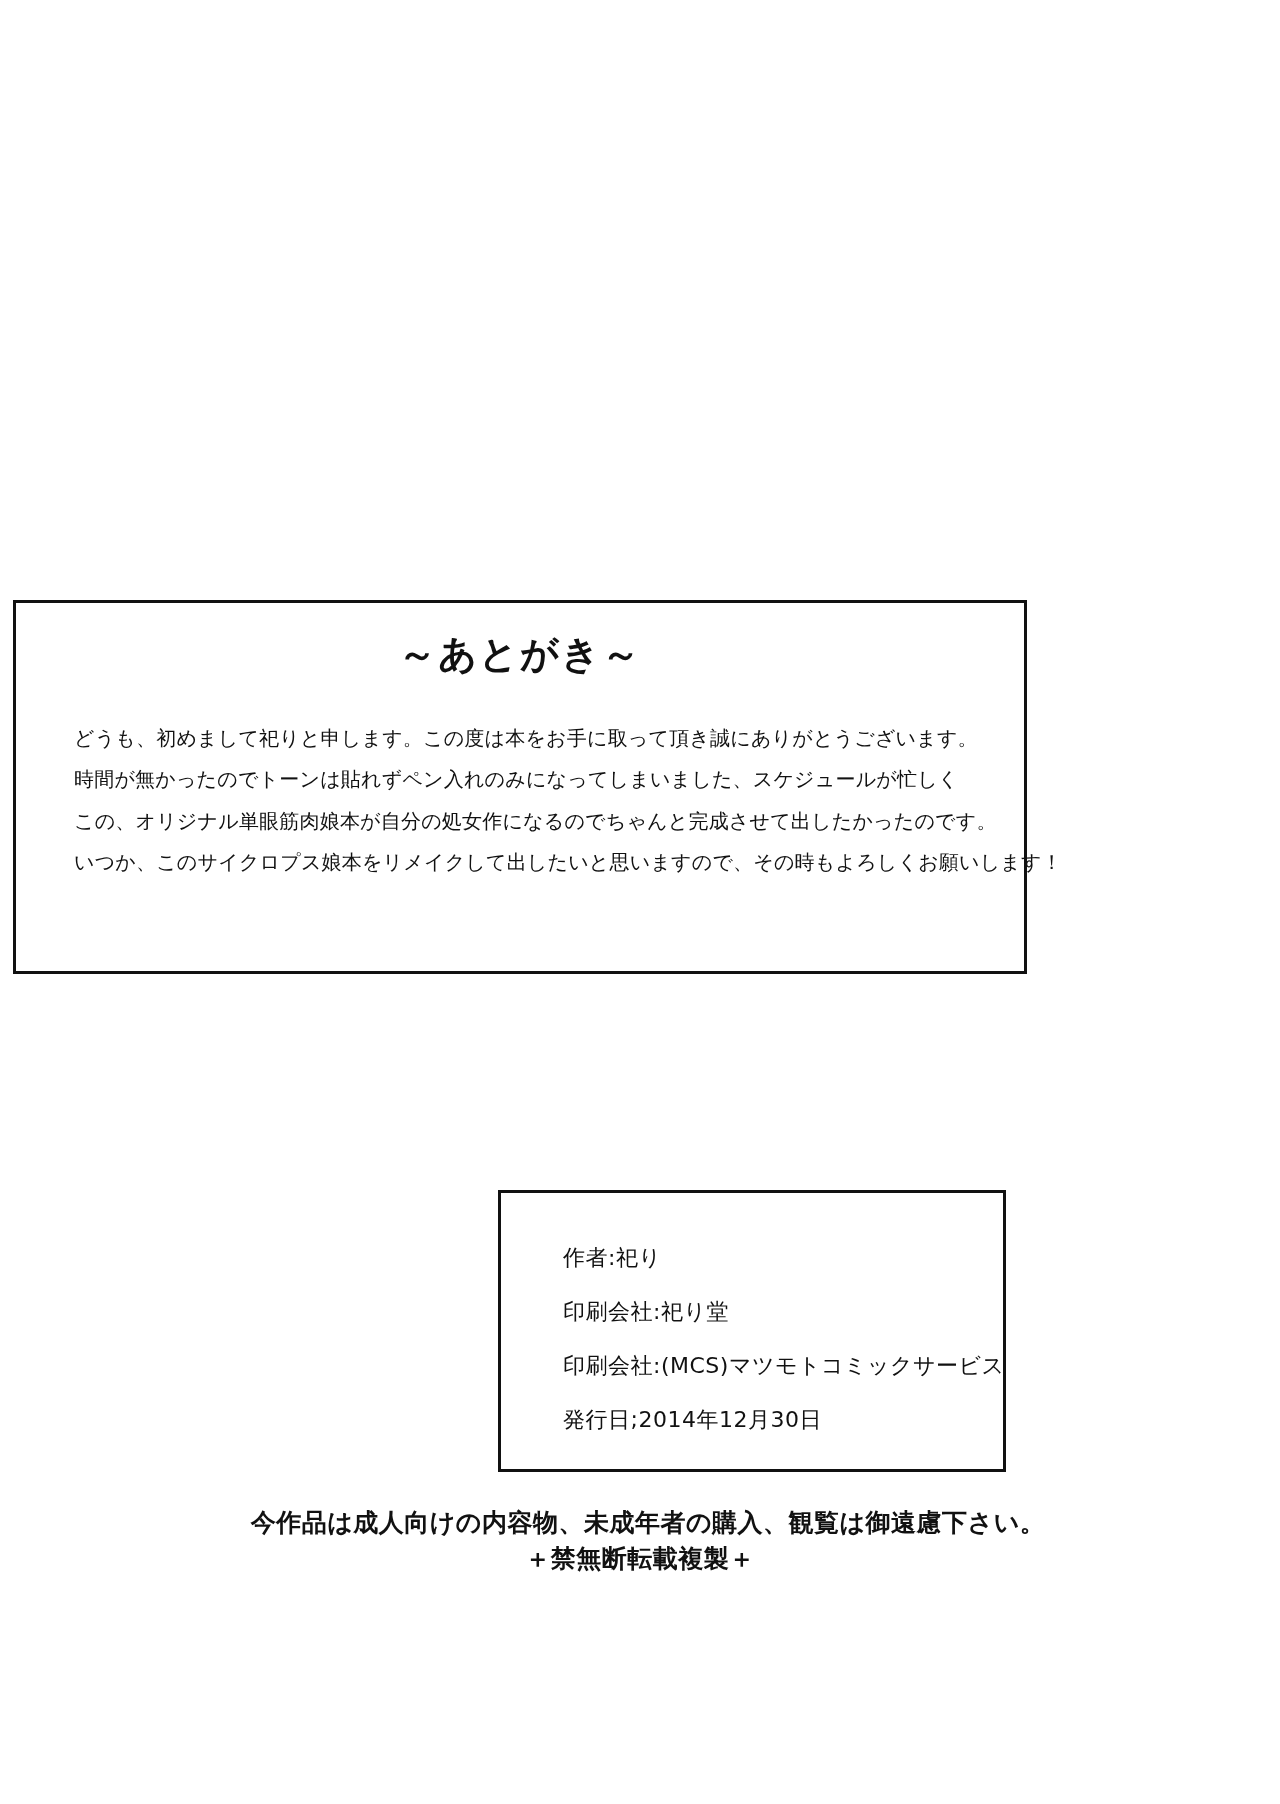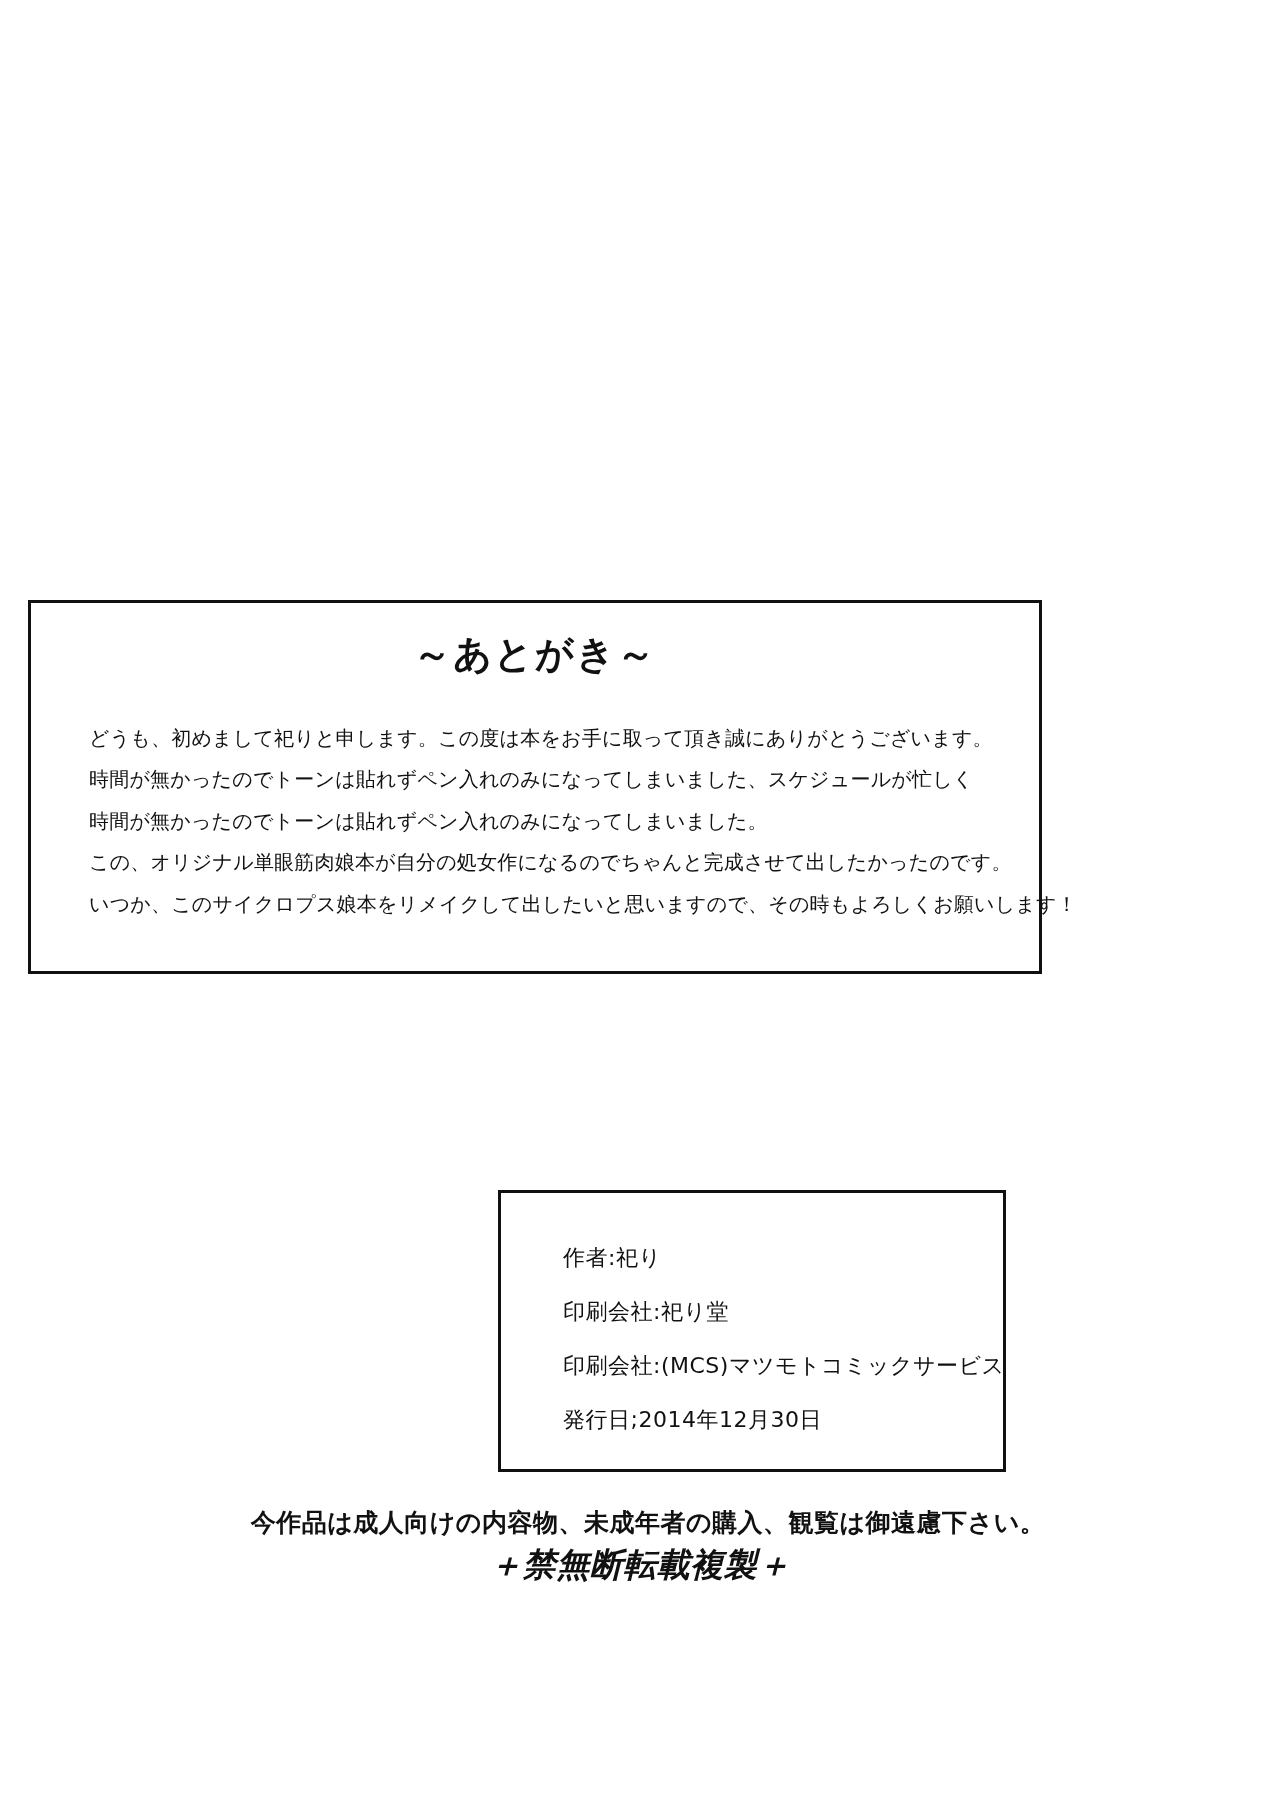--- a/index.html
+++ b/index.html
@@ -12,21 +12,21 @@
     height: 1804px;
     position: relative;
     font-family: "DejaVu Sans", "Liberation Sans", sans-serif;
     color: #1a1a1a;
     overflow: hidden;
   }
 
   
   #afterword-box {
     position: absolute;
-    left: 28px;
+    left: 13px;
     top: 600px;
     width: 1014px;
     height: 374px;
     border: 3px solid #111111;
     box-sizing: border-box;
     background: #ffffff;
   }
   #afterword-title {
     text-align: center;
     font-size: 38px;
@@ -78,36 +78,34 @@
     color: #111111;
   }
   #notice-line-1 {
     font-size: 25px;
     font-weight: bold;
     letter-spacing: 0.5px;
     line-height: 1.45;
     margin-left: 16px;
   }
   #notice-line-2 {
-    font-size: 33px;
+    font-size: 25px;
     font-weight: bold;
     letter-spacing: 0.5px;
     line-height: 1.45;
-    font-style: italic;
   }
 </style>
 </head>
 <body>
 
 <div id="afterword-box">
   <div id="afterword-title">～あとがき～</div>
   <div id="afterword-body">
     <div>どうも、初めまして祀りと申します。この度は本をお手に取って頂き誠にありがとうございます。</div>
     <div>時間が無かったのでトーンは貼れずペン入れのみになってしまいました、スケジュールが忙しく</div>
-    <div>時間が無かったのでトーンは貼れずペン入れのみになってしまいました。</div>
     <div>この、オリジナル単眼筋肉娘本が自分の処女作になるのでちゃんと完成させて出したかったのです。</div>
     <div>いつか、このサイクロプス娘本をリメイクして出したいと思いますので、その時もよろしくお願いします！</div>
   </div>
 </div>
 
 <div id="colophon-box">
   <div id="colophon-list">
     <div>作者:祀り</div>
     <div>印刷会社:祀り堂</div>
     <div>印刷会社:(MCS)マツモトコミックサービス</div>

